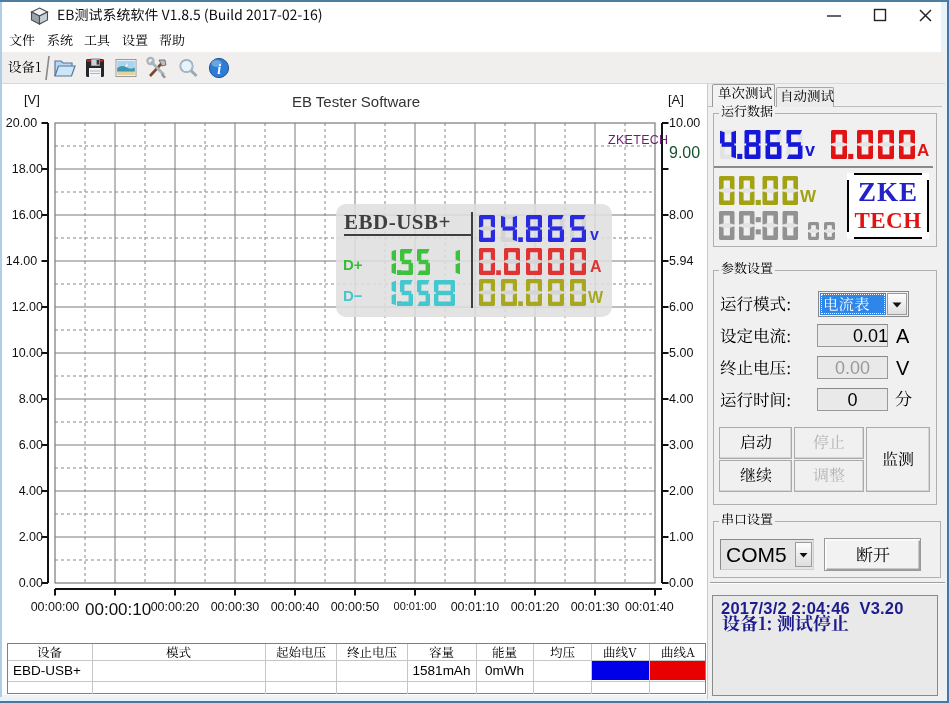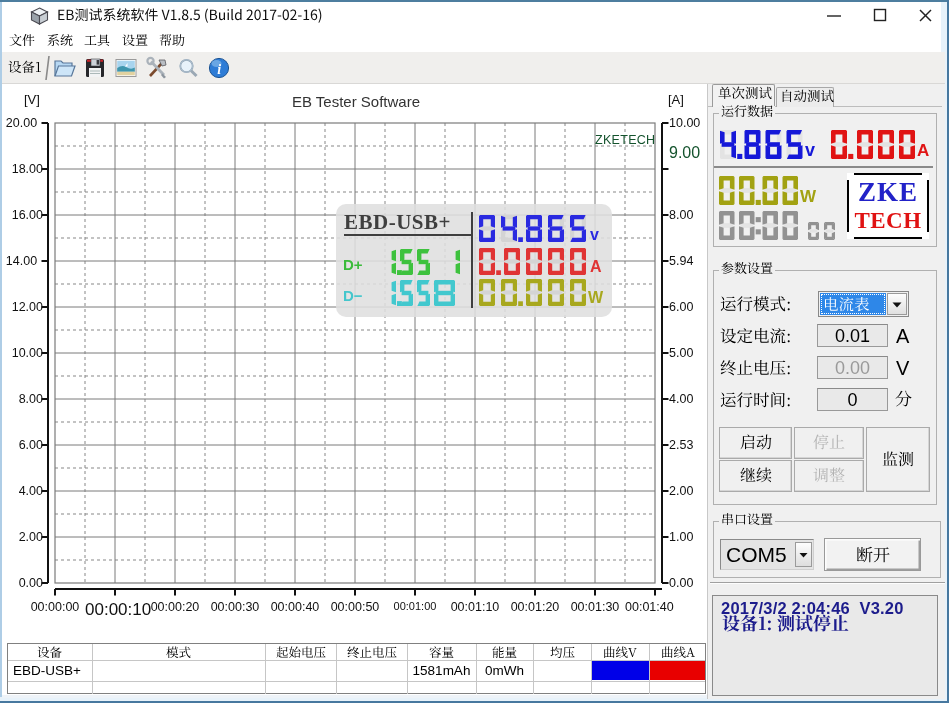--- a/index.html
+++ b/index.html
@@ -188,39 +188,39 @@
 <div class="a" style="left:669px;top:208px;font-size:12.5px;color:#111">8.00</div>
 <div class="a" style="left:0;top:254px;width:43px;text-align:center;font-size:12.5px;color:#111">14.00</div>
 <div class="a" style="left:669px;top:254px;font-size:12.5px;color:#111">5.94</div>
 <div class="a" style="left:0;top:300px;width:43px;text-align:right;font-size:12.5px;color:#111">12.00</div>
 <div class="a" style="left:669px;top:300px;font-size:12.5px;color:#111">6.00</div>
 <div class="a" style="left:0;top:346px;width:43px;text-align:right;font-size:12.5px;color:#111">10.00</div>
 <div class="a" style="left:669px;top:346px;font-size:12.5px;color:#111">5.00</div>
 <div class="a" style="left:0;top:392px;width:43px;text-align:right;font-size:12.5px;color:#111">8.00</div>
 <div class="a" style="left:669px;top:392px;font-size:12.5px;color:#111">4.00</div>
 <div class="a" style="left:0;top:438px;width:43px;text-align:right;font-size:12.5px;color:#111">6.00</div>
-<div class="a" style="left:669px;top:438px;font-size:12.5px;color:#111">2.53</div>
+<div class="a" style="left:669px;top:438px;font-size:12.5px;color:#111">3.00</div>
 <div class="a" style="left:0;top:484px;width:43px;text-align:right;font-size:12.5px;color:#111">4.00</div>
 <div class="a" style="left:669px;top:484px;font-size:12.5px;color:#111">2.00</div>
 <div class="a" style="left:0;top:530px;width:43px;text-align:right;font-size:12.5px;color:#111">2.00</div>
 <div class="a" style="left:669px;top:530px;font-size:12.5px;color:#111">1.00</div>
 <div class="a" style="left:0;top:576px;width:43px;text-align:right;font-size:12.5px;color:#111">0.00</div>
 <div class="a" style="left:669px;top:576px;font-size:12.5px;color:#111">0.00</div>
 <div class="a" style="left:25px;top:600px;width:60px;text-align:center;font-size:12.5px;color:#111">00:00:00</div>
 <div class="a" style="left:85px;top:600px;width:60px;text-align:right;font-size:17px;color:#111">00:00:10</div>
 <div class="a" style="left:145px;top:600px;width:60px;text-align:center;font-size:12.5px;color:#111">00:00:20</div>
 <div class="a" style="left:205px;top:600px;width:60px;text-align:center;font-size:12.5px;color:#111">00:00:30</div>
 <div class="a" style="left:265px;top:600px;width:60px;text-align:center;font-size:12.5px;color:#111">00:00:40</div>
 <div class="a" style="left:325px;top:600px;width:60px;text-align:center;font-size:12.5px;color:#111">00:00:50</div>
 <div class="a" style="left:385px;top:600px;width:60px;text-align:center;font-size:11px;color:#111">00:01:00</div>
 <div class="a" style="left:445px;top:600px;width:60px;text-align:center;font-size:12.5px;color:#111">00:01:10</div>
 <div class="a" style="left:505px;top:600px;width:60px;text-align:center;font-size:12.5px;color:#111">00:01:20</div>
 <div class="a" style="left:565px;top:600px;width:60px;text-align:center;font-size:12.5px;color:#111">00:01:30</div>
 <div class="a" style="left:625px;top:600px;width:60px;text-align:left;font-size:12.5px;color:#111">00:01:40</div>
-<div class="a" style="left:595px;top:133px;font-size:12.5px;color:#14532d;letter-spacing:.3px">ZKETECH</div>
+<div class="a" style="left:608px;top:133px;font-size:12.5px;color:#701a75;letter-spacing:.3px">ZKETECH</div>
 <div class="a" style="left:336px;top:204px;width:276px;height:113px;background:rgba(223,223,223,.87);border-radius:10px"></div>
 <div class="a" style="left:344px;top:210px;width:128px;font-size:21px;font-weight:bold;font-family:'Liberation Serif',serif;color:#3f3f3f;letter-spacing:.5px">EBD-USB+</div>
 <div class="a" style="left:344px;top:233.5px;width:128px;height:2px;background:#3f3f3f"></div>
 <div class="a" style="left:470.5px;top:212px;width:2.5px;height:96px;background:#3f3f3f"></div>
 <div class="a" style="left:343px;top:256px;font-size:15px;font-weight:bold;color:#3bbb3b">D+</div>
 <div class="a" style="left:343px;top:287px;font-size:15px;font-weight:bold;color:#44c6cc">D−</div>
 <svg class="a" style="left:383px;top:249px" width="85" height="26" viewBox="0 0 85 26">
     <polygon points="13.0,0.8 13.0,12.2 8.6,10.8 8.6,2.2" fill="#3ec23e"></polygon>
     <polygon points="13.0,13.8 13.0,25.2 8.6,23.8 8.6,15.2" fill="#3ec23e"></polygon>
     <polygon points="14.0,21.1 18.9,21.1 18.9,26.0 14.0,26.0" fill="#3ec23e"></polygon>
@@ -582,21 +582,21 @@
 <div class="a" style="left:823px;top:296px;">
     <svg width="46" height="16" viewBox="0 0 46 16" style="display:block;overflow:visible">
       <path transform="translate(0,14)" d="M6.8 -7.0H3.0V-9.9H6.8ZM6.8 -6.5V-3.8H3.0V-6.5ZM7.8 -7.0V-9.9H11.8V-7.0ZM7.8 -6.5H11.8V-3.8H7.8ZM3.0 -2.6V-3.3H6.8V-0.7C6.8 0.5 7.3 0.8 8.9 0.8H11.1C14.3 0.8 15.0 0.6 15.0 0.1C15.0 -0.2 14.9 -0.3 14.5 -0.4L14.4 -2.8H14.2C14.0 -1.7 13.8 -0.7 13.6 -0.5C13.5 -0.3 13.4 -0.3 13.2 -0.3C12.9 -0.2 12.1 -0.2 11.1 -0.2H8.9C8.0 -0.2 7.8 -0.4 7.8 -0.9V-3.3H11.8V-2.4H12.0C12.3 -2.4 12.8 -2.7 12.9 -2.8V-9.7C13.2 -9.8 13.4 -9.9 13.5 -10.0L12.3 -11.0L11.7 -10.4H7.8V-12.4C8.2 -12.5 8.3 -12.6 8.4 -12.8L6.8 -13.0V-10.4H3.1L2.0 -10.9V-2.2H2.1C2.6 -2.2 3.0 -2.5 3.0 -2.6Z M17.1 -3.1C16.9 -3.1 16.4 -3.1 16.4 -3.1V-2.8C16.7 -2.8 16.9 -2.7 17.1 -2.6C17.5 -2.4 17.6 -1.1 17.4 0.5C17.4 0.9 17.6 1.2 17.9 1.2C18.4 1.2 18.7 0.8 18.7 0.2C18.8 -1.1 18.3 -1.8 18.3 -2.5C18.3 -2.9 18.4 -3.3 18.6 -3.8C18.8 -4.5 20.0 -7.9 20.7 -9.7L20.4 -9.7C17.7 -4.0 17.7 -4.0 17.5 -3.5C17.3 -3.1 17.3 -3.1 17.1 -3.1ZM16.3 -9.3 16.2 -9.2C16.8 -8.8 17.6 -8.0 17.9 -7.3C19.0 -6.7 19.6 -9.0 16.3 -9.3ZM17.5 -12.8 17.3 -12.6C18.0 -12.2 18.8 -11.3 19.0 -10.6C20.2 -9.9 20.9 -12.2 17.5 -12.8ZM23.8 -13.1 23.6 -13.0C24.1 -12.6 24.7 -11.7 24.8 -11.0C25.7 -10.3 26.7 -12.3 23.8 -13.1ZM28.5 -5.8 27.1 -6.0V0.0C27.1 0.7 27.2 0.9 28.0 0.9H28.8C30.1 0.9 30.5 0.7 30.5 0.4C30.5 0.2 30.4 0.1 30.1 -0.0L30.1 -2.2H29.9C29.8 -1.3 29.6 -0.3 29.5 -0.1C29.5 0.0 29.4 0.0 29.3 0.0C29.2 0.1 29.0 0.1 28.8 0.1H28.3C28.0 0.1 28.0 0.0 28.0 -0.2V-5.5C28.3 -5.5 28.5 -5.6 28.5 -5.8ZM23.1 -5.8 21.6 -6.0V-4.0C21.6 -2.3 21.2 -0.3 19.1 1.1L19.2 1.3C22.1 0.0 22.5 -2.2 22.6 -4.0V-5.4C22.9 -5.5 23.0 -5.6 23.1 -5.8ZM25.8 -5.8 24.3 -6.0V0.9H24.5C24.8 0.9 25.2 0.7 25.2 0.5V-5.4C25.6 -5.5 25.8 -5.6 25.8 -5.8ZM29.0 -11.7 28.3 -10.7H20.3L20.4 -10.3H24.0C23.4 -9.4 22.0 -8.1 21.0 -7.5C20.9 -7.5 20.6 -7.4 20.6 -7.4L21.1 -6.2C21.2 -6.3 21.3 -6.3 21.4 -6.4C24.1 -6.9 26.4 -7.3 27.9 -7.6C28.3 -7.1 28.6 -6.6 28.7 -6.1C29.8 -5.4 30.5 -7.9 26.6 -9.3L26.5 -9.1C26.9 -8.8 27.3 -8.4 27.7 -7.8C25.4 -7.7 23.2 -7.5 21.8 -7.4C23.0 -8.0 24.3 -8.9 25.0 -9.5C25.4 -9.5 25.6 -9.6 25.7 -9.7L24.6 -10.3H30.0C30.2 -10.3 30.3 -10.4 30.4 -10.5C29.9 -11.0 29.0 -11.7 29.0 -11.7Z M39.8 -12.9 38.2 -13.1V-11.2H32.7L32.8 -10.7H38.2V-9.0H33.4L33.5 -8.6H38.2V-6.8H31.9L32.0 -6.3H37.4C36.1 -4.7 33.9 -3.1 31.6 -2.0L31.7 -1.8C33.1 -2.2 34.5 -2.8 35.6 -3.5V-0.4C35.6 -0.2 35.6 -0.1 35.0 0.3L35.8 1.4C35.9 1.3 36.0 1.2 36.1 1.1C37.9 0.2 39.6 -0.7 40.6 -1.3L40.5 -1.5C39.1 -1.0 37.7 -0.5 36.7 -0.2V-4.2C37.5 -4.9 38.3 -5.6 38.9 -6.3H39.1C40.0 -2.6 42.1 -0.2 45.0 0.8C45.1 0.3 45.5 -0.0 46.0 -0.2L46.0 -0.4C44.3 -0.8 42.7 -1.6 41.4 -2.9C42.7 -3.4 43.9 -4.2 44.7 -4.8C45.0 -4.7 45.2 -4.8 45.3 -4.9L43.9 -5.8C43.3 -5.1 42.2 -3.9 41.2 -3.1C40.4 -4.0 39.8 -5.1 39.4 -6.3H45.3C45.5 -6.3 45.7 -6.4 45.7 -6.6C45.2 -7.1 44.4 -7.7 44.4 -7.7L43.6 -6.8H39.3V-8.6H44.0C44.3 -8.6 44.4 -8.6 44.5 -8.8C44.0 -9.3 43.2 -9.9 43.2 -9.9L42.5 -9.0H39.3V-10.7H44.8C45.0 -10.7 45.2 -10.8 45.2 -11.0C44.7 -11.4 43.9 -12.1 43.9 -12.1L43.2 -11.2H39.3V-12.5C39.6 -12.5 39.8 -12.7 39.8 -12.9Z" fill="#fff"></path>
     </svg>
   </div>
 <div class="a" style="left:887px;top:293px;width:20px;height:22px;background:linear-gradient(#fdfdfd,#e0e0e0);border:1px solid #9a9a9a"></div>
 <svg class="a" style="left:887px;top:293px" width="20" height="22">
     <polygon points="5.5,9.5 14.5,9.5 10,14.5" fill="#111"></polygon>
   </svg>
 <div class="a" style="left:817px;top:324px;width:71px;height:23px;background:#e9e9e9;border:1px solid #999;border-top-color:#8a8a8a"></div>
-<div class="a" style="left:817px;top:326px;width:71px;height:20px;text-align:center;font-size:18px;"><span style="color:#000">0.01</span></div>
+<div class="a" style="left:817px;top:326px;width:71px;height:20px;text-align:right;font-size:18px;"><span style="color:#000">0.01</span></div>
 <div class="a" style="left:817px;top:356px;width:71px;height:23px;background:#e9e9e9;border:1px solid #999;border-top-color:#8a8a8a"></div>
 <div class="a" style="left:817px;top:358px;width:71px;height:20px;text-align:center;font-size:18px;"><span style="color:#9a9a9a">0.00</span></div>
 <div class="a" style="left:817px;top:388px;width:71px;height:23px;background:#e9e9e9;border:1px solid #999;border-top-color:#8a8a8a"></div>
 <div class="a" style="left:817px;top:390px;width:71px;height:20px;text-align:center;font-size:18px;"><span style="color:#000">0</span></div>
 <div class="a" style="left:896px;top:325px;font-size:20px;color:#000">A</div>
 <div class="a" style="left:896px;top:357px;font-size:20px;color:#000">V</div>
 <div class="a" style="left:895px;top:390px;">
     <svg width="17" height="17" viewBox="0 0 17 17" style="display:block;overflow:visible">
       <path transform="translate(0,15)" d="M7.7 -13.6 6.0 -14.2C5.1 -11.6 3.2 -8.4 0.5 -6.4L0.7 -6.2C3.8 -7.9 5.9 -10.9 7.0 -13.3C7.5 -13.3 7.6 -13.4 7.7 -13.6ZM11.5 -14.0 10.4 -14.3 10.2 -14.2C11.1 -10.5 12.7 -8.0 15.4 -6.4C15.7 -6.8 16.1 -7.2 16.5 -7.3L16.6 -7.4C13.8 -8.5 11.9 -10.8 10.9 -13.2C11.2 -13.5 11.4 -13.8 11.5 -14.0ZM8.1 -7.4H3.0L3.2 -6.9H6.8C6.6 -4.5 6.0 -1.4 1.4 1.1L1.6 1.4C6.8 -1.0 7.7 -4.2 8.0 -6.9H12.0C11.8 -3.4 11.5 -0.8 11.0 -0.3C10.8 -0.1 10.6 -0.1 10.3 -0.1C9.9 -0.1 8.5 -0.2 7.7 -0.3L7.7 0.0C8.4 0.1 9.2 0.3 9.5 0.5C9.8 0.7 9.8 1.0 9.8 1.3C10.6 1.3 11.3 1.1 11.8 0.7C12.5 -0.1 13.0 -2.9 13.1 -6.8C13.5 -6.8 13.7 -6.9 13.8 -7.0L12.5 -8.1L11.8 -7.4Z" fill="#000"></path>
     </svg>

